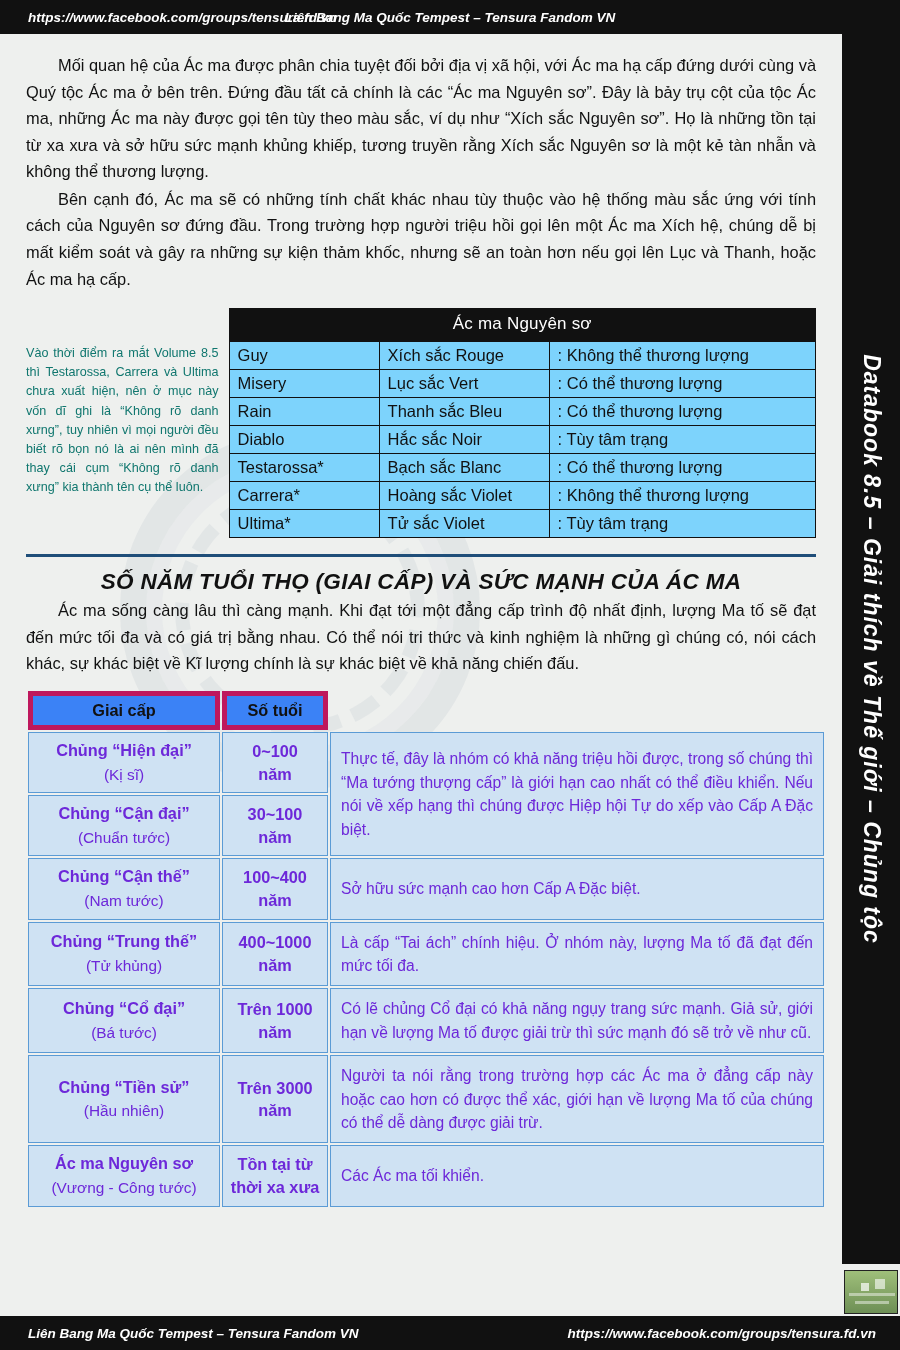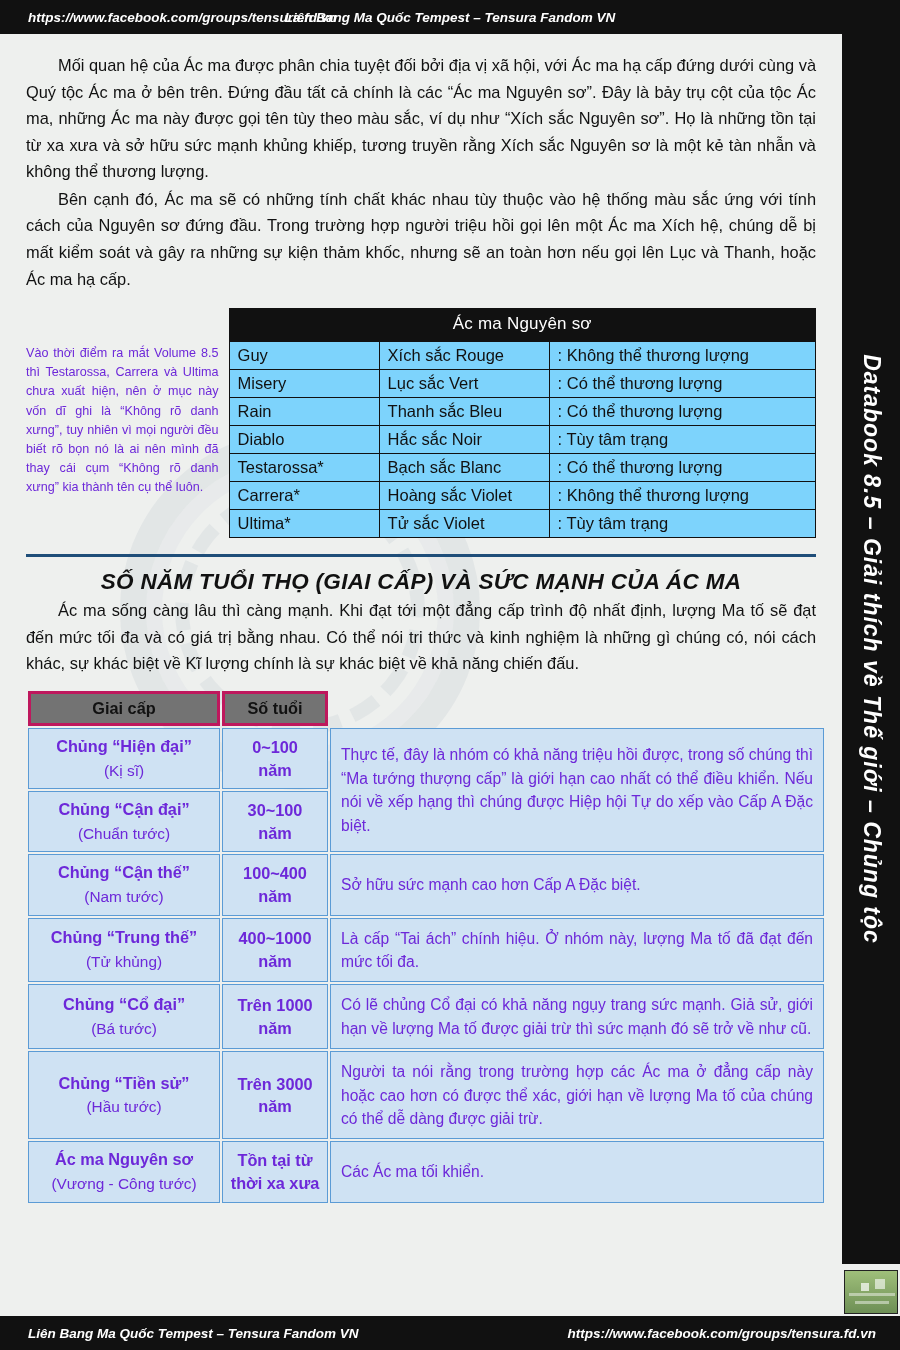--- a/index.html
+++ b/index.html
@@ -101,21 +101,21 @@
   
   .mid-section {
     display: flex;
     margin-top: 16px;
     gap: 10px;
   }
   .side-note {
     width: 196px;
     font-size: 12.6px;
     line-height: 1.52;
-    color: #6d28d9;
+    color: #0f766e;
     text-align: justify;
     padding-top: 36px;
   }
   .side-note .indent { text-indent: 16px; }
 
   table.primo {
     border-collapse: collapse;
     width: 598px;
     align-self: flex-start;
   }
@@ -154,22 +154,22 @@
   }
 
   
   table.life {
     border-collapse: separate;
     border-spacing: 2px;
     width: 800px;
     margin-top: 12px;
   }
   table.life th {
-    background: #737373;
-    border: 3px solid #be185d;
+    background: #3b82f6;
+    border: 5px solid #be185d;
     font-size: 16.3px;
     font-weight: bold;
     color: #111;
     padding: 5px 4px;
   }
   table.life td {
     background: #cfe2f3;
     border: 1px solid #5b9bd5;
     color: #6d28d9;
     vertical-align: middle;
@@ -348,21 +348,21 @@
           <td class="years">
             <span>Trên 1000</span><br>
             <span>năm</span>
           </td>
           <td class="desc">Có lẽ chủng Cổ đại có khả năng ngụy trang sức mạnh. Giả sử, giới hạn về lượng Ma tố được giải trừ thì sức mạnh đó sẽ trở về như cũ.</td>
         </tr>
 
         <tr>
           <td class="rank">
             <span>Chủng “Tiền sử”</span><br>
-            <span class="sub">(Hầu tước)</span>
+            <span class="sub">(Hầu nhiên)</span>
           </td>
           <td class="years">
             <span>Trên 3000</span><br>
             <span>năm</span>
           </td>
           <td class="desc">Người ta nói rằng trong trường hợp các Ác ma ở đẳng cấp này hoặc cao hơn có được thể xác, giới hạn về lượng Ma tố của chúng có thể dễ dàng được giải trừ.</td>
         </tr>
 
         <tr>
           <td class="rank">

